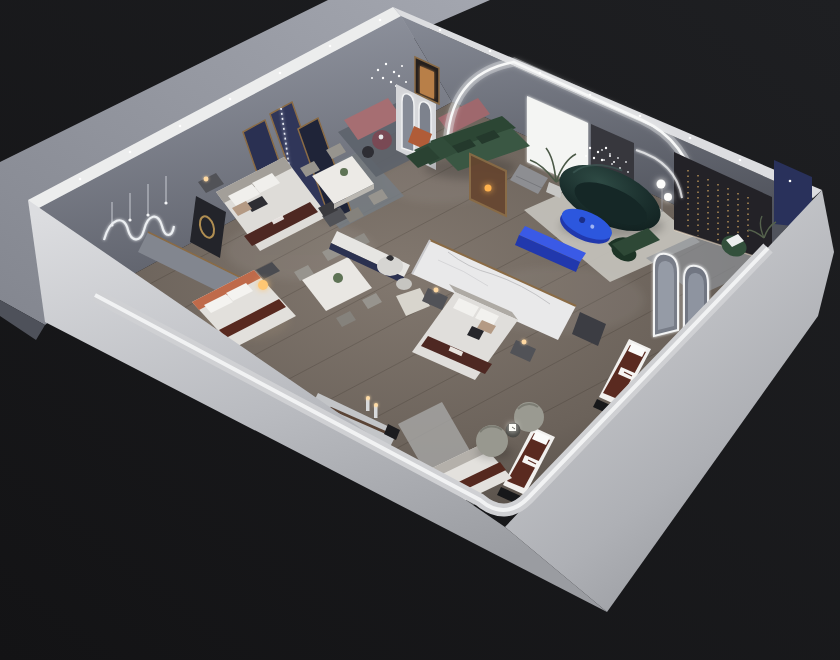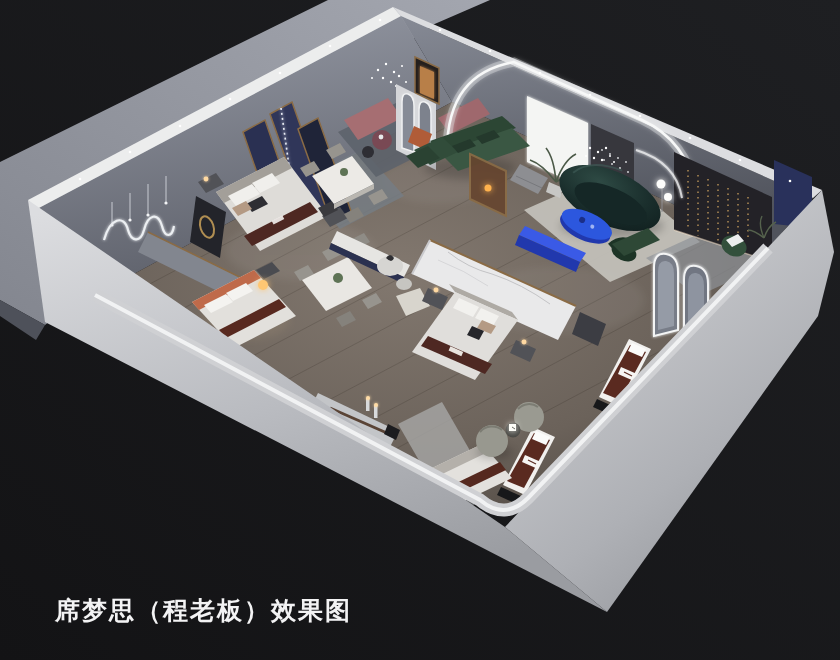--- a/index.html
+++ b/index.html
@@ -434,14 +434,13 @@
   </g>
 
   <g>
     <polygon points="28,200 505,527 607,612 45,322" fill="url(#gSW)"></polygon>
     <polygon points="505,527 822,190 834,252 818,316 607,612" fill="url(#gSE)"></polygon>
     <path d="M95,295 L480,500 Q505,521 528,498 L768,248" fill="none" stroke="#cfd0d3" stroke-width="13"></path>
     <path d="M95,295 L480,500 Q505,521 528,498 L768,248" fill="none" stroke="#f2f3f4" stroke-width="4" opacity="0.95"></path>
   </g>
 </svg>
 
-<div class="caption">席梦思（程老板）效果图</div>
 </div>
 
 </body></html>

